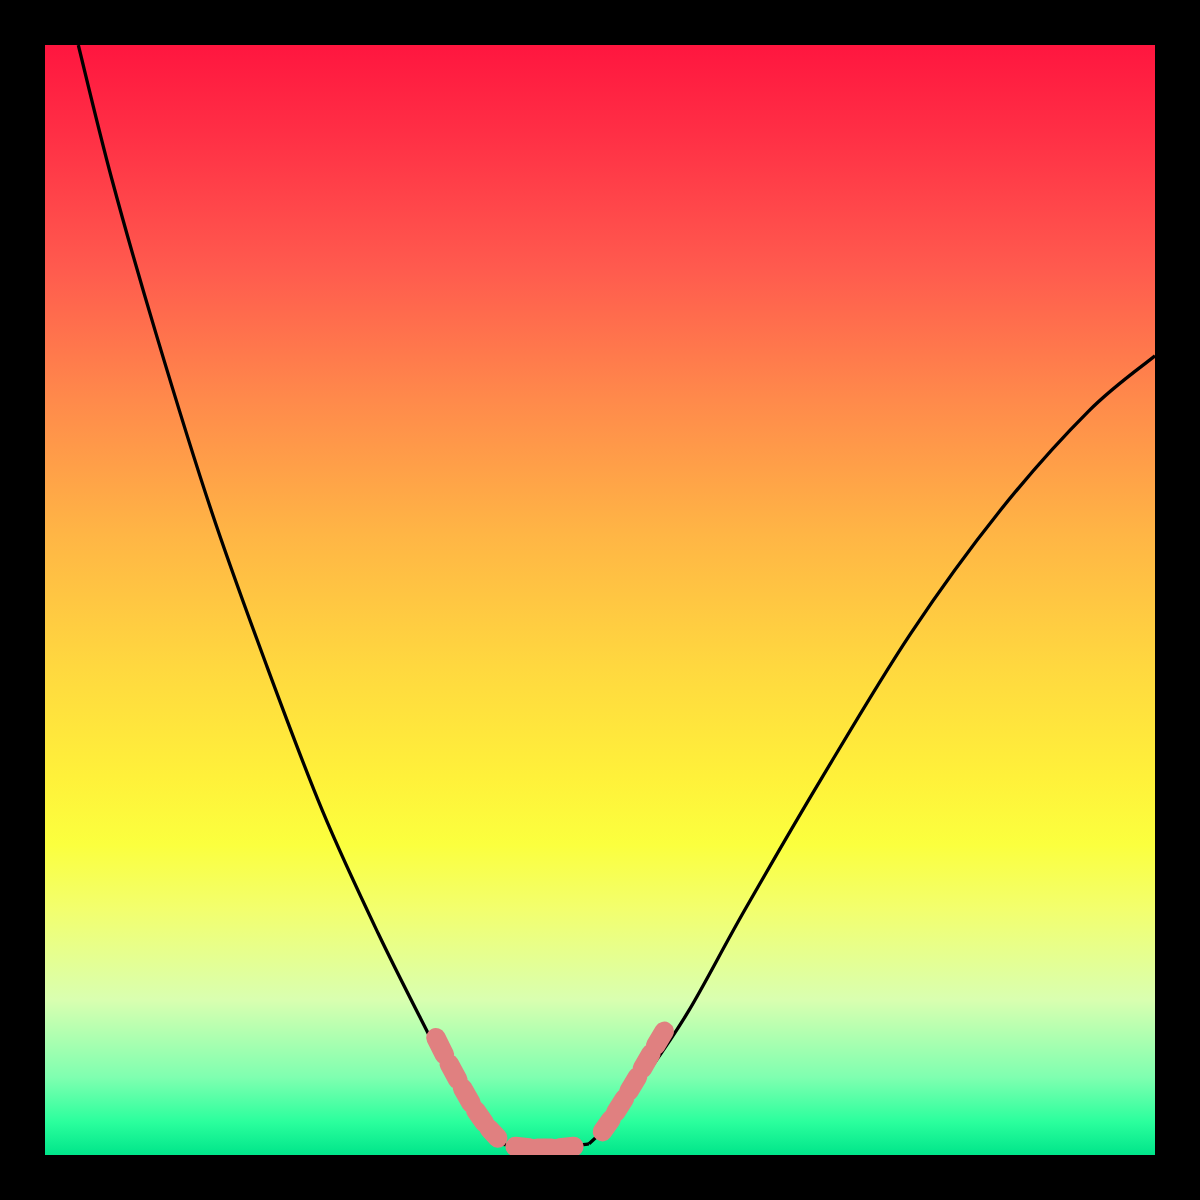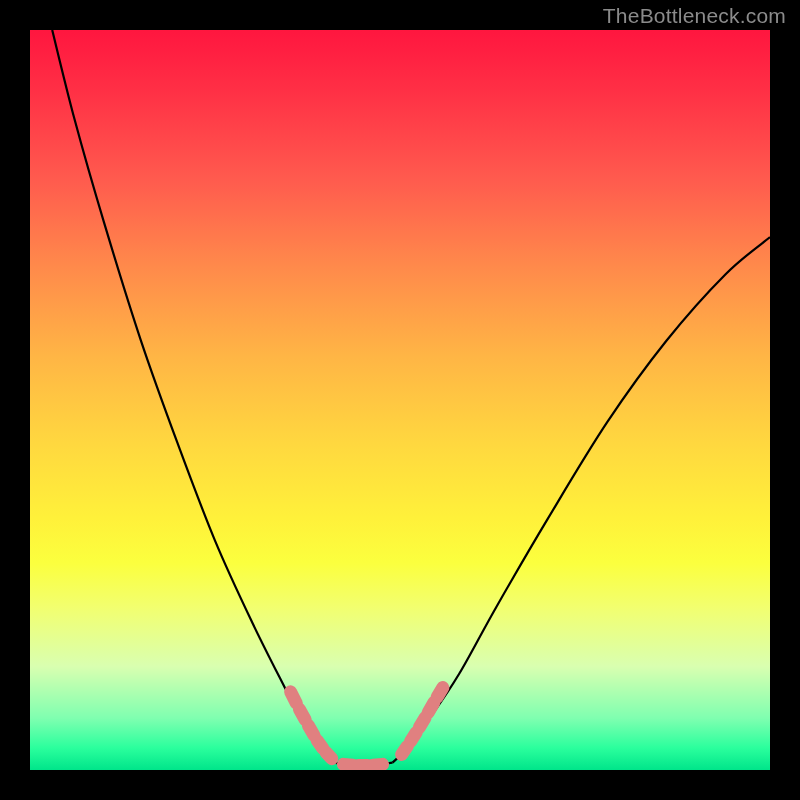--- a/index.html
+++ b/index.html
@@ -55,21 +55,20 @@
     left: 0;
     top: 0;
     width: 740px;
     height: 740px;
   }
 </style>
 </head>
 <body>
 
 <div class="frame">
-  <div class="watermark">TheBottleneck.com</div>
   <div class="plot-area">
     <svg class="curves" viewBox="0 0 740 740" preserveAspectRatio="none">
       <g id="svg-content">
           <path d="M 22.2 0 C 25.90 14.80, 35.77 56.73, 44.40 88.80 C 53.03 120.87, 62.90 155.40, 74.00 192.40 C 85.10 229.40, 98.67 273.80, 111.00 310.80 C 123.33 347.80, 135.67 381.10, 148.00 414.40 C 160.33 447.70, 172.67 481.00, 185.00 510.60 C 197.33 540.20, 209.67 566.10, 222.00 592.00 C 234.33 617.90, 250.37 648.73, 259.00 666.00 C 267.63 683.27, 268.87 686.97, 273.80 695.60 C 278.73 704.23, 283.67 711.63, 288.60 717.80 C 293.53 723.97, 300.93 730.13, 303.40 732.60" fill="none" stroke="#000000" stroke-width="2.2"></path>
           <path d="M 362.59999999999997 732.6 C 365.07 730.13, 371.23 725.20, 377.40 717.80 C 383.57 710.40, 390.97 700.53, 399.60 688.20 C 408.23 675.87, 418.10 662.30, 429.20 643.80 C 440.30 625.30, 451.40 603.10, 466.20 577.20 C 481.00 551.30, 499.50 519.23, 518.00 488.40 C 536.50 457.57, 557.47 421.80, 577.20 392.20 C 596.93 362.60, 616.67 335.47, 636.40 310.80 C 656.13 286.13, 678.33 261.47, 695.60 244.20 C 712.87 226.93, 732.60 213.37, 740.00 207.20" fill="none" stroke="#000000" stroke-width="2.2"></path>
           <path d="M 303.4 732.6 C 308.33 733.22, 323.13 736.30, 333.00 736.30 C 342.87 736.30, 357.67 733.22, 362.60 732.60" fill="none" stroke="#000000" stroke-width="2.2"></path>
           <line x1="260.60" y1="661.80" x2="266.28" y2="673.16" stroke="#e08080" stroke-width="13" stroke-linecap="round"></line>
           <line x1="269.48" y1="679.29" x2="275.16" y2="689.71" stroke="#e08080" stroke-width="13" stroke-linecap="round"></line>
           <line x1="278.36" y1="695.44" x2="284.04" y2="705.38" stroke="#e08080" stroke-width="13" stroke-linecap="round"></line>
           <line x1="287.24" y1="710.44" x2="292.92" y2="718.50" stroke="#e08080" stroke-width="13" stroke-linecap="round"></line>

